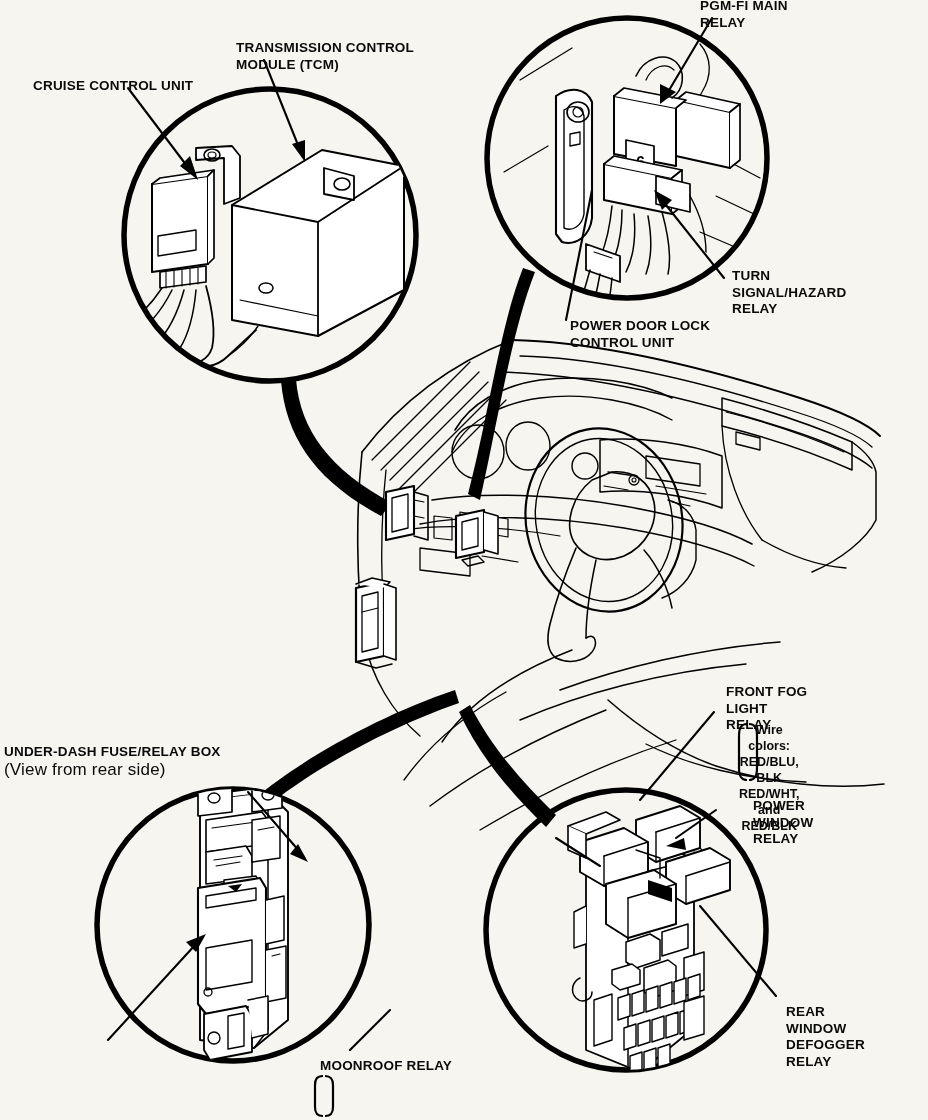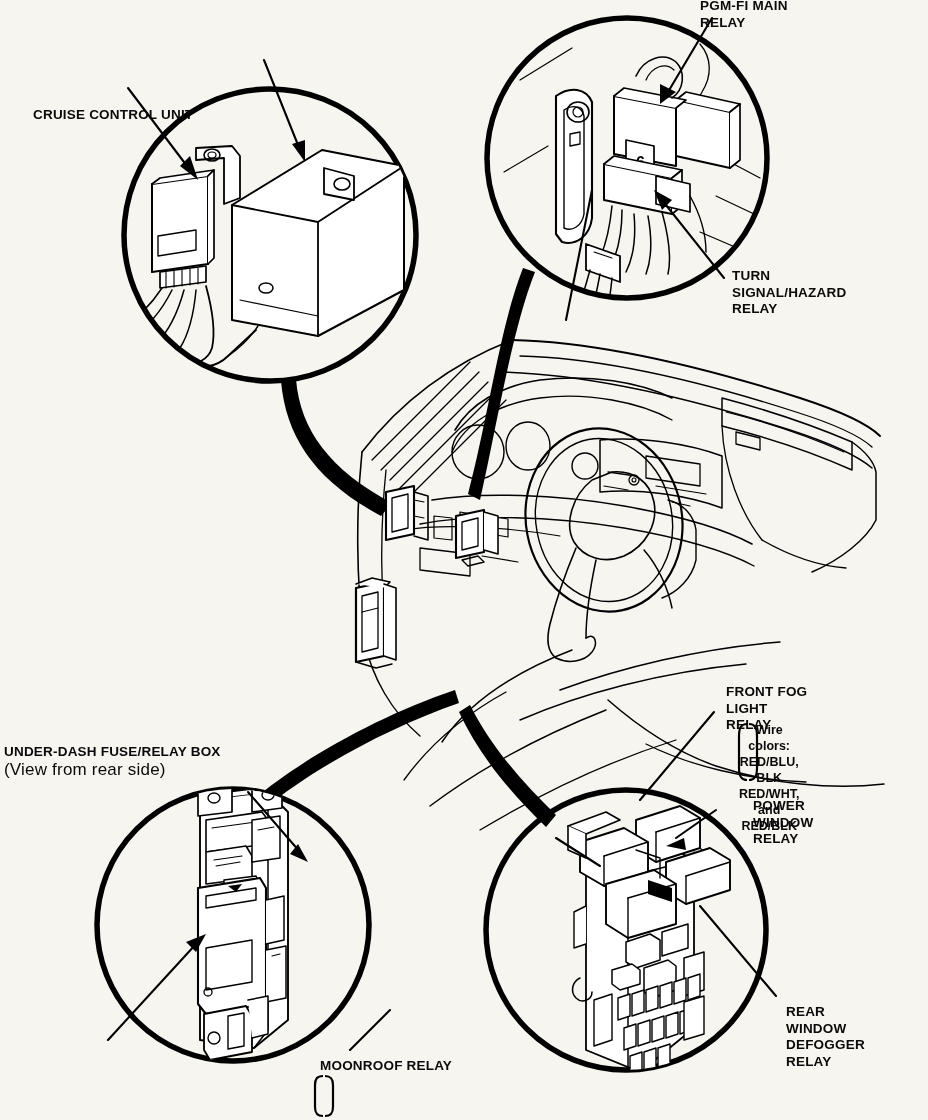--- a/index.html
+++ b/index.html
@@ -361,26 +361,30 @@
 
       <path d="M350,1050 L390,1010"></path>
       <path d="M556,838 L600,866"></path>
     </g>
 
   </g>
 </svg>
 
 <div class="lbl clip-top" style="left:700px;top:-2px;">PGM-FI MAIN RELAY</div>
 
-<div class="lbl" style="left:33px;top:78px;margin-top:29px;">CRUISE CONTROL UNIT</div>
-
+<div class="lbl" style="left:33px;top:78px;">CRUISE CONTROL UNIT</div>
+
+<div class="lbl" style="left:236px;top:40px;">TRANSMISSION CONTROL
+MODULE (TCM)</div>
 
 <div class="lbl" style="left:732px;top:268px;">TURN SIGNAL/HAZARD
 RELAY</div>
 
+<div class="lbl" style="left:570px;top:318px;">POWER DOOR LOCK
+CONTROL UNIT</div>
 
 <div class="lbl" style="left:726px;top:684px;">FRONT FOG LIGHT
 RELAY</div>
 
 <div style="position:absolute;left:736px;top:722px;display:flex;align-items:stretch;">
   <svg width="12" height="60" viewBox="0 0 12 60">
     <path d="M11,2 C5,2 3,6 3,14 L3,46 C3,54 5,58 11,58" fill="none" stroke="#000" stroke-width="2.2"></path>
   </svg>
   <div class="note" style="padding:0 3px;text-align:center;">Wire colors:
 RED/BLU, BLK

